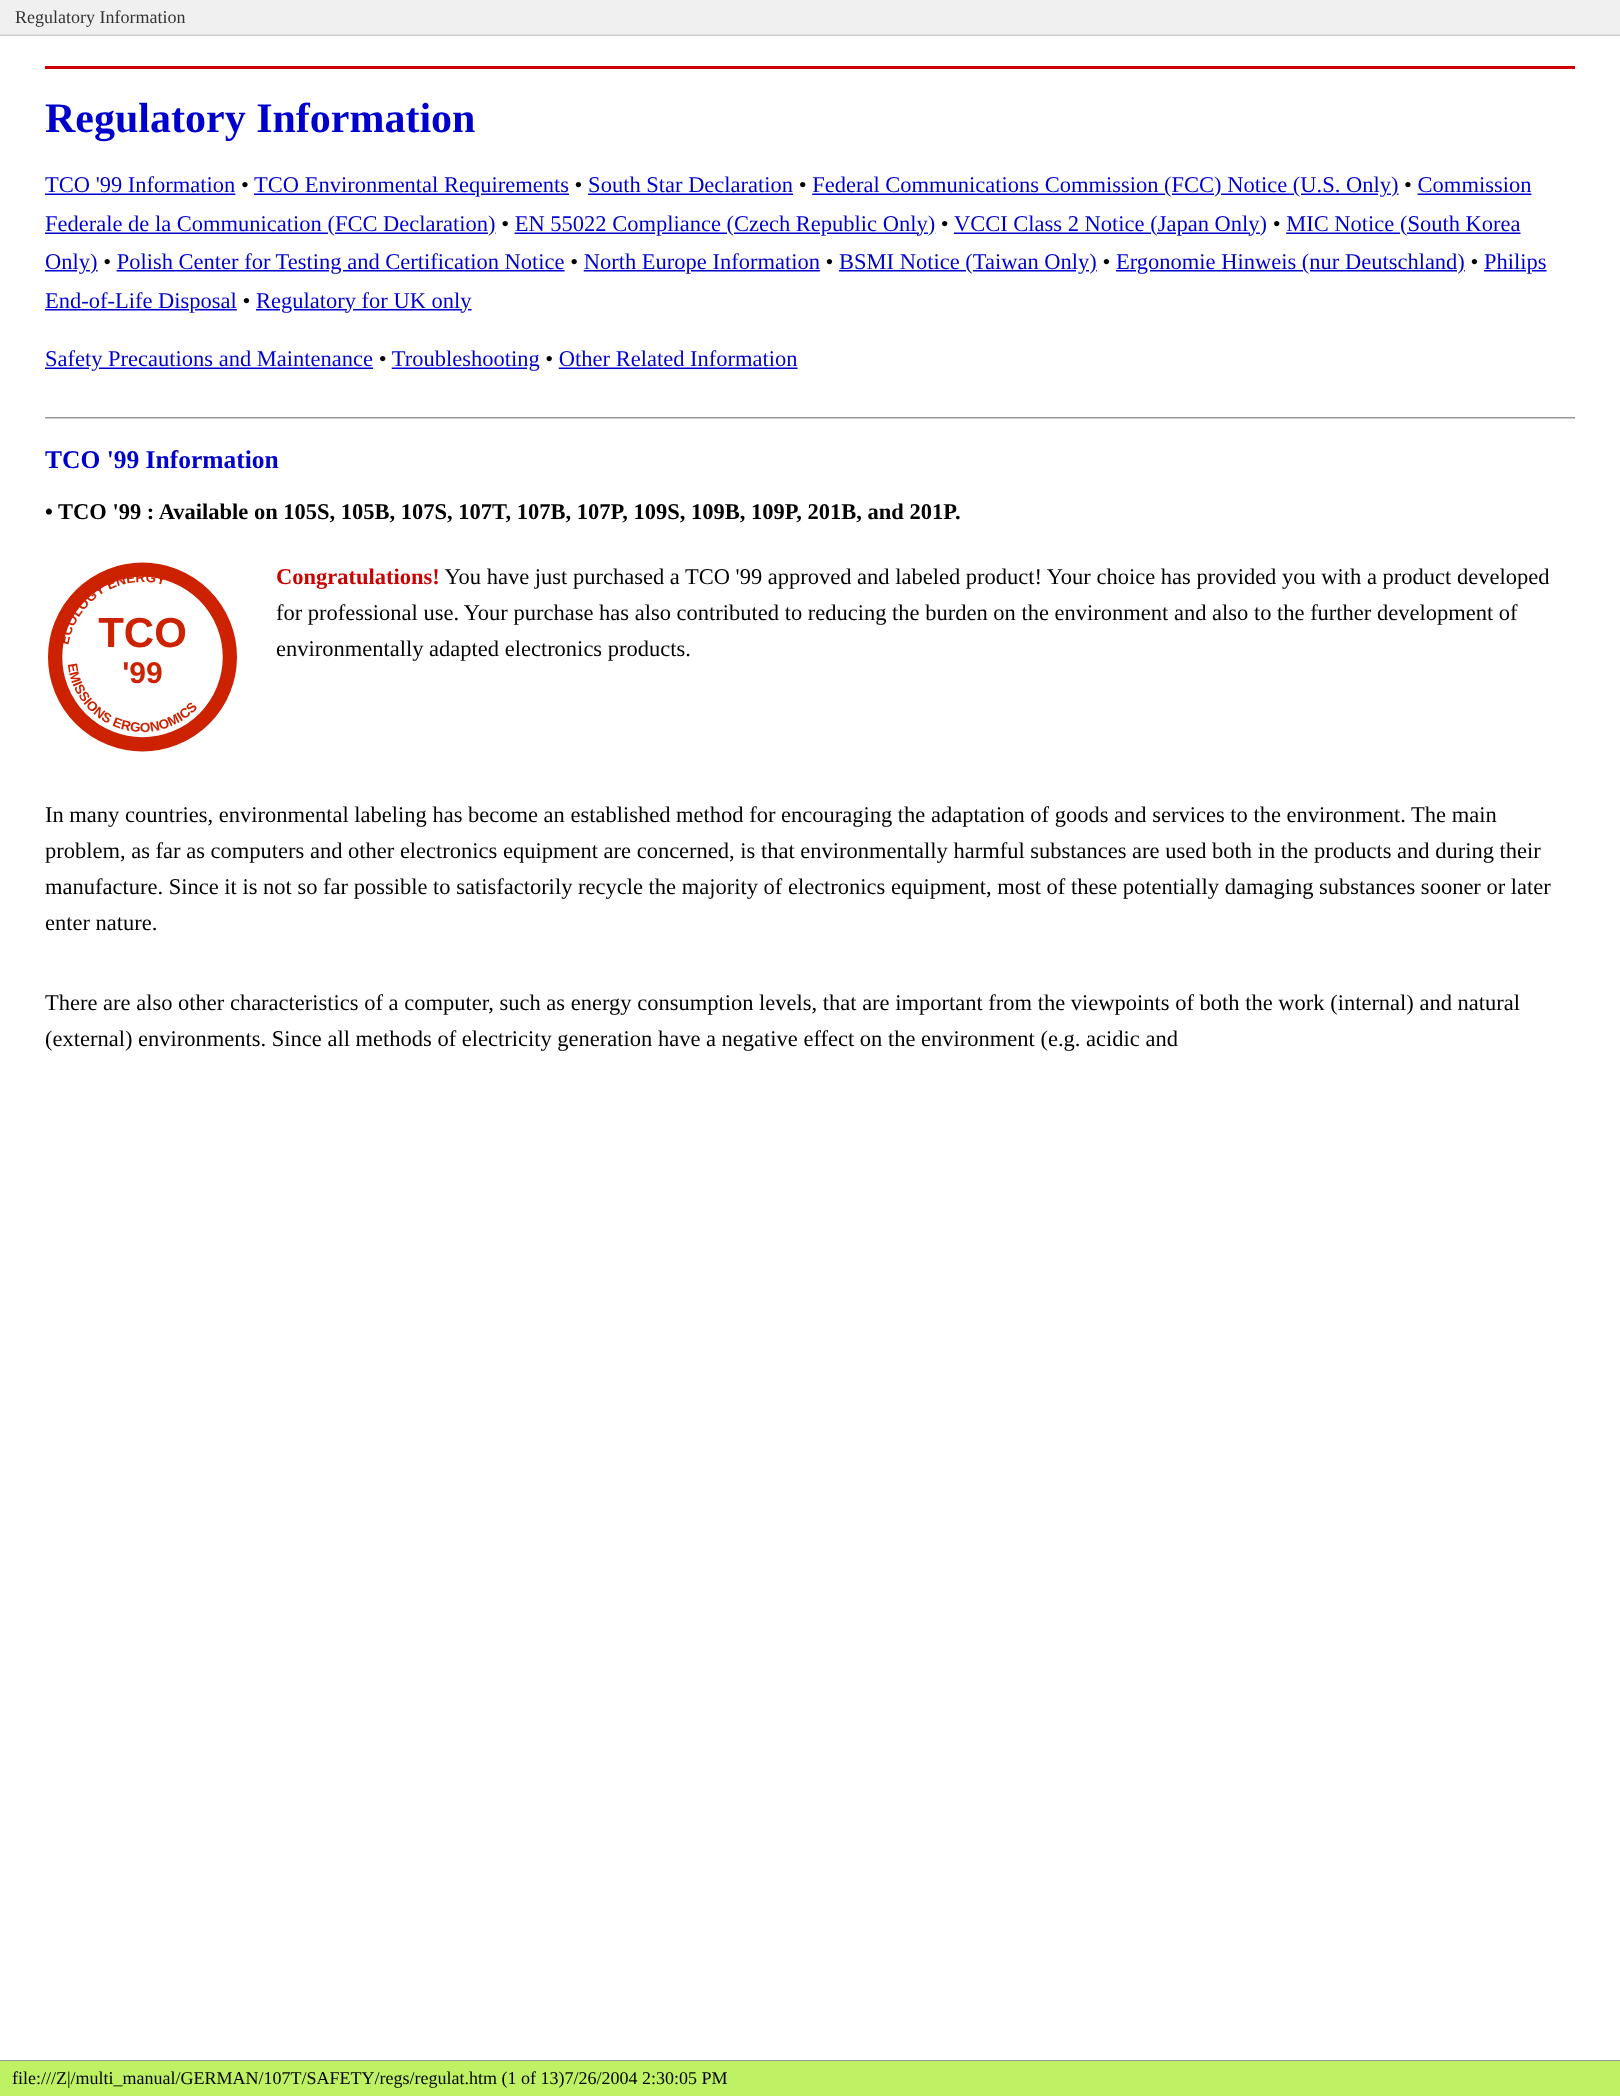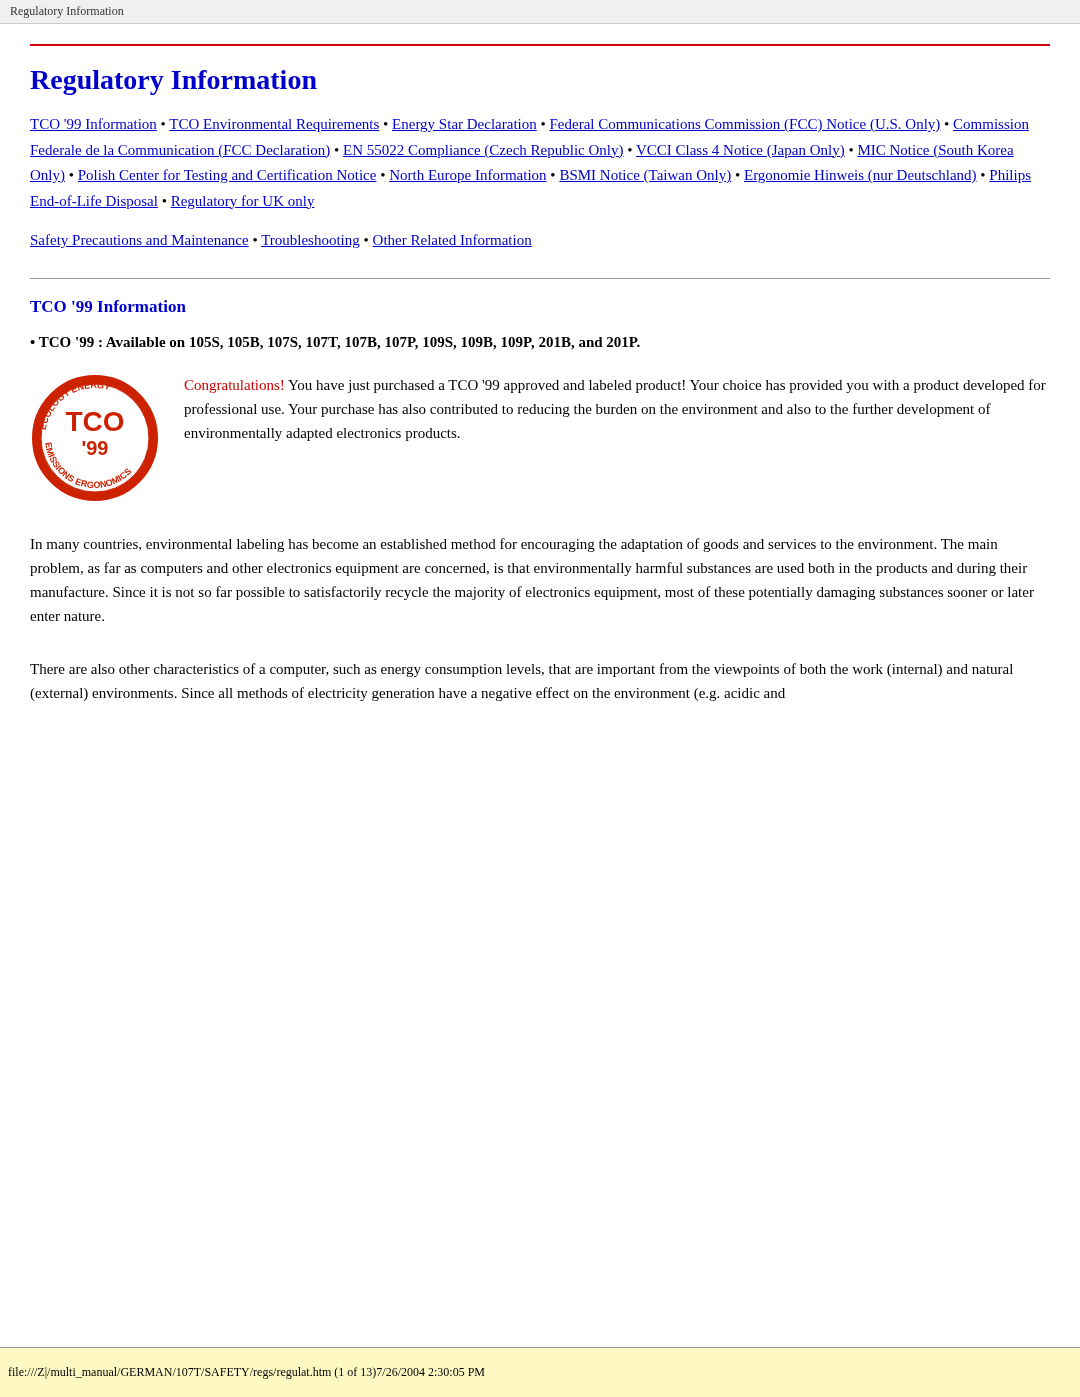--- a/index.html
+++ b/index.html
@@ -86,41 +86,41 @@
       flex-shrink: 0;
       width: 130px;
       height: 130px;
     }
     .congrats-text {
       font-size: 15px;
       line-height: 1.6;
     }
     .congrats-text .highlight {
       color: #cc0000;
-      font-weight: normal;
+      font-weight: bold;
     }
     .italic-heading {
       font-style: italic;
       font-size: 16px;
       margin-bottom: 14px;
     }
     .body-paragraph {
       font-size: 15px;
       line-height: 1.6;
       margin-bottom: 16px;
       margin-top: 29px;
     }
     #status-bar {
       position: fixed;
       bottom: 0;
       left: 0;
       width: 1080px;
-      background: #fef9c3;
+      background: #bef264;
       border-top: 1px solid #999;
-      padding: 17px 8px;
+      padding: 4px 8px;
       font-size: 12px;
       color: #000;
     }
   </style>
 </head>
 <body>
 
 <div id="browser-title-bar">
   <span>Regulatory Information</span>
 </div>
@@ -129,29 +129,29 @@
 
   <hr class="top-red-line">
 
   <h1 class="page-title">Regulatory Information</h1>
 
   <div class="nav-links">
     <a href="#tco99">TCO '99 Information</a>
     <span class="nav-separator"> • </span>
     <a href="#tco-env">TCO Environmental Requirements</a>
     <span class="nav-separator"> • </span>
-    <a href="#energy-star">Energy Star Declaration</a>
+    <a href="#energy-star">South Star Declaration</a>
     <span class="nav-separator"> • </span>
     <a href="#fcc">Federal Communications Commission (FCC) Notice (U.S. Only)</a>
     <span class="nav-separator"> • </span>
     <a href="#fcc-decl">Commission Federale de la Communication (FCC Declaration)</a>
     <span class="nav-separator"> • </span>
     <a href="#en55022">EN 55022 Compliance (Czech Republic Only)</a>
     <span class="nav-separator"> • </span>
-    <a href="#vcci">VCCI Class 4 Notice (Japan Only)</a>
+    <a href="#vcci">VCCI Class 2 Notice (Japan Only)</a>
     <span class="nav-separator"> • </span>
     <a href="#mic">MIC Notice (South Korea Only)</a>
     <span class="nav-separator"> • </span>
     <a href="#polish">Polish Center for Testing and Certification Notice</a>
     <span class="nav-separator"> • </span>
     <a href="#north-europe">North Europe Information</a>
     <span class="nav-separator"> • </span>
     <a href="#bsmi">BSMI Notice (Taiwan Only)</a>
     <span class="nav-separator"> • </span>
     <a href="#ergonomie">Ergonomie Hinweis (nur Deutschland)</a>

